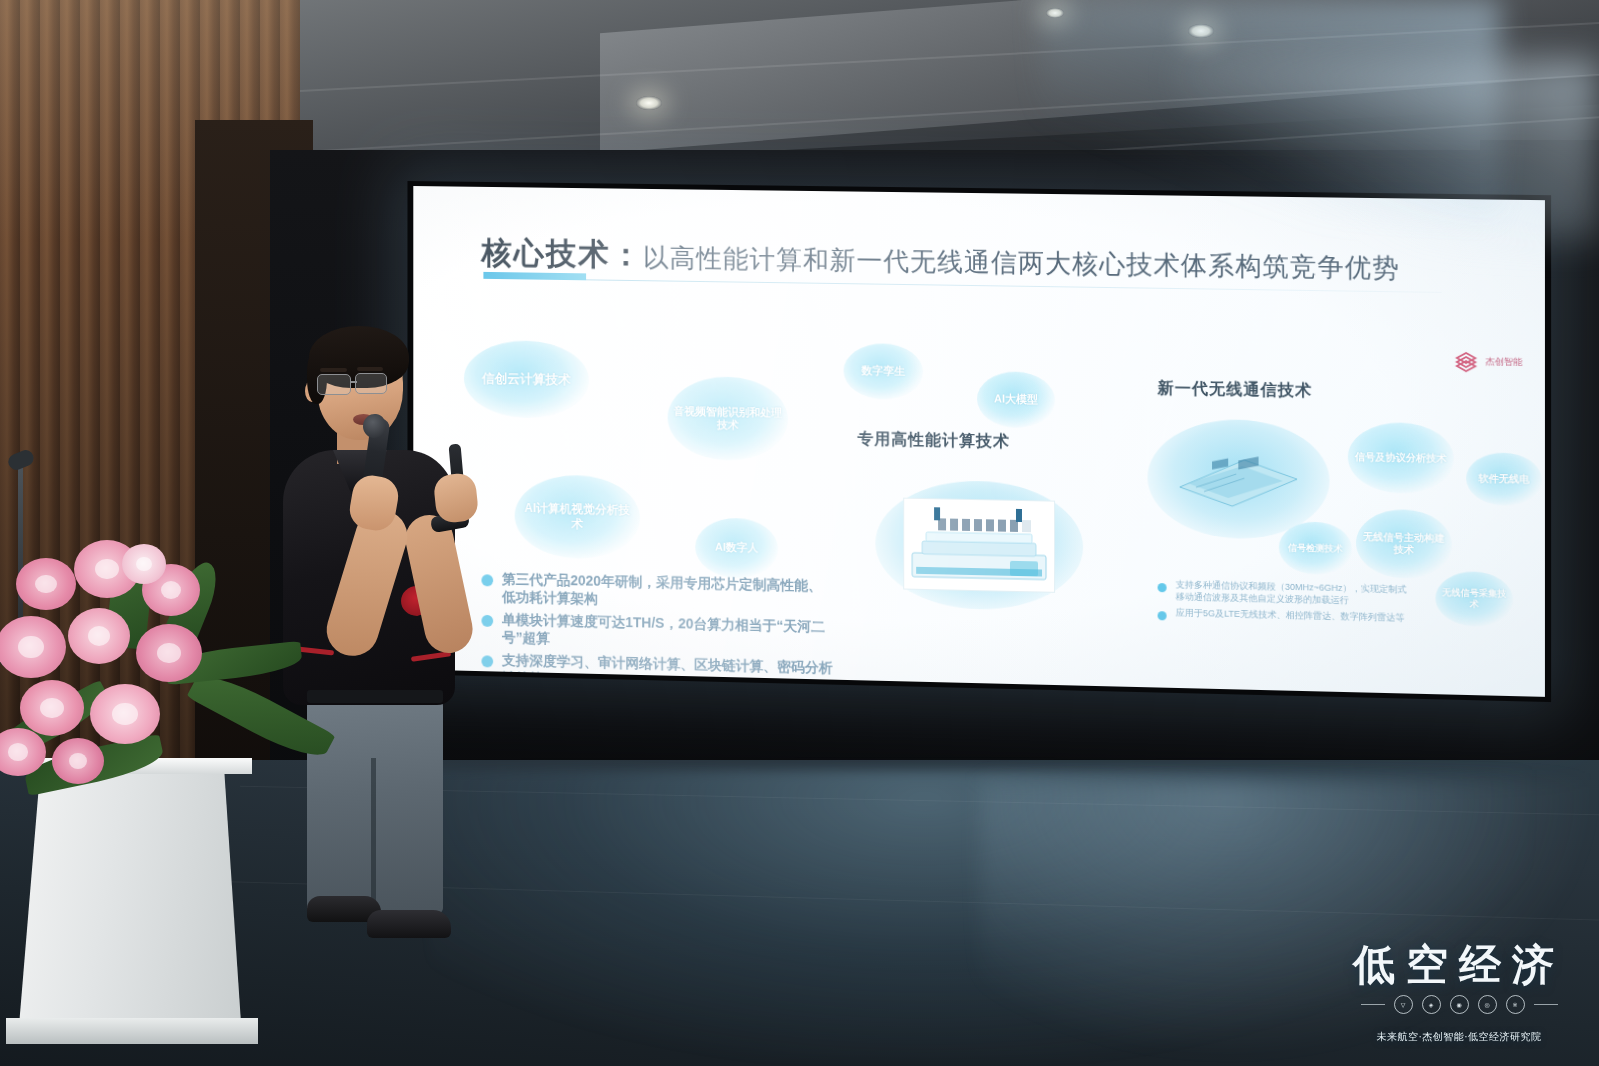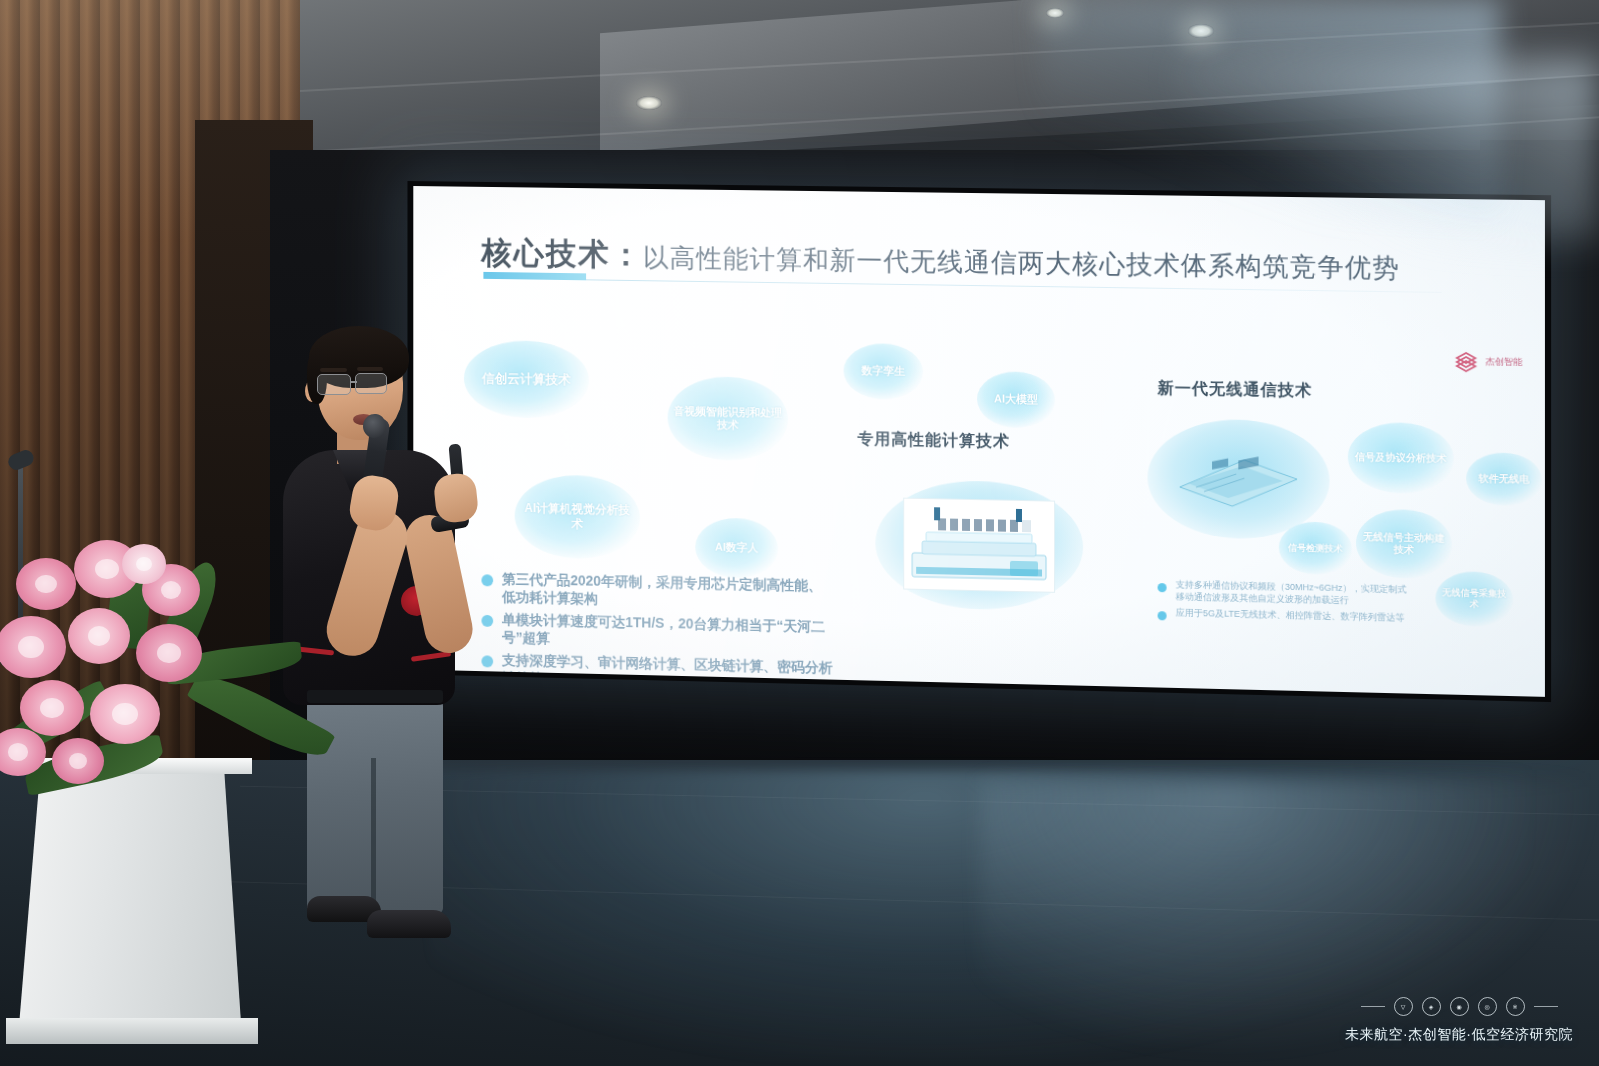--- a/index.html
+++ b/index.html
@@ -273,21 +273,21 @@
   .wm-title{
     font-size:42px; font-weight:bold; letter-spacing:11px; color:#f2f7fa;
     text-shadow:0 2px 10px rgba(20,50,70,.75); line-height:1;
   }
   .wm-logos{ display:flex; align-items:center; justify-content:center; gap:9px; margin-top:9px; }
   .wm-line{ width:24px; height:1px; background:rgba(235,245,250,.6); }
   .wm-badge{ width:19px; height:19px; border-radius:50%;
     border:1px solid rgba(235,245,250,.72);
     display:flex; align-items:center; justify-content:center;
     font-size:6px; color:rgba(240,248,252,.9); }
-  .wm-sub{ margin-top:10px; font-size:14px; letter-spacing:.5px; color:#eaf4f8;
+  .wm-sub{ margin-top:16px; font-size:10px; letter-spacing:.5px; color:#eaf4f8;
     text-shadow:0 1px 6px rgba(15,45,65,.8); }
 
   .glare{
     position:absolute; left:1040px; top:0px; width:460px; height:220px;
     background:linear-gradient(200deg, rgba(190,220,240,.55) 0%, rgba(150,190,215,.18) 45%, transparent 75%);
     filter:blur(14px); pointer-events:none;
   }
   .glare2{
     position:absolute; left:1180px; top:60px; width:420px; height:180px;
     background:linear-gradient(210deg, rgba(215,235,248,.6), transparent 70%);
@@ -513,20 +513,21 @@
     <div class="flw" style="left:100px;top:172px;width:70px;height:60px;background:radial-gradient(circle at 48% 48%,#f9dbe4 0%, #f0a9c0 58%, #d9819f 100%);"></div>
     <div class="flw" style="left:0px;top:216px;width:56px;height:48px;background:radial-gradient(circle at 48% 48%,#f4c7d6 0%, #e68fad 60%, #cd6f90 100%);"></div>
     <div class="flw" style="left:62px;top:226px;width:52px;height:46px;background:radial-gradient(circle at 48% 48%,#f1bccd 0%, #df82a3 60%, #c5648a 100%);"></div>
     <div class="flw" style="left:132px;top:32px;width:44px;height:40px;background:radial-gradient(circle at 48% 48%,#fbeef2 0%, #f2c6d5 62%, #e0a3bb 100%);"></div>
   </div>
 
   <div class="glare"></div>
   <div class="glare2"></div>
 
   <div class="wm">
+    <div class="wm-title">低空经济</div>
     <div class="wm-logos">
       <span class="wm-line"></span>
       <span class="wm-badge">▽</span>
       <span class="wm-badge">◈</span>
       <span class="wm-badge">◉</span>
       <span class="wm-badge">◎</span>
       <span class="wm-badge">※</span>
       <span class="wm-line"></span>
     </div>
     <div class="wm-sub">未来航空·杰创智能·低空经济研究院</div>

